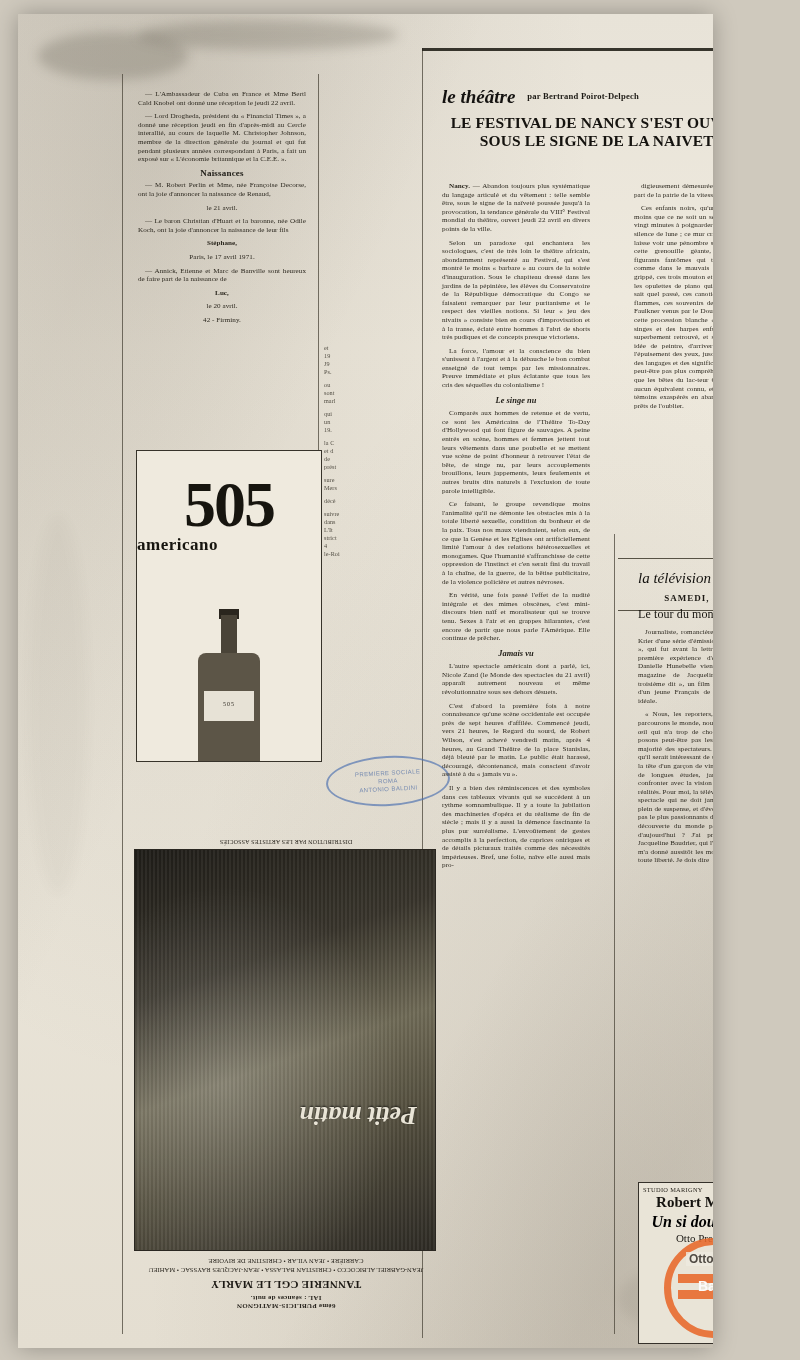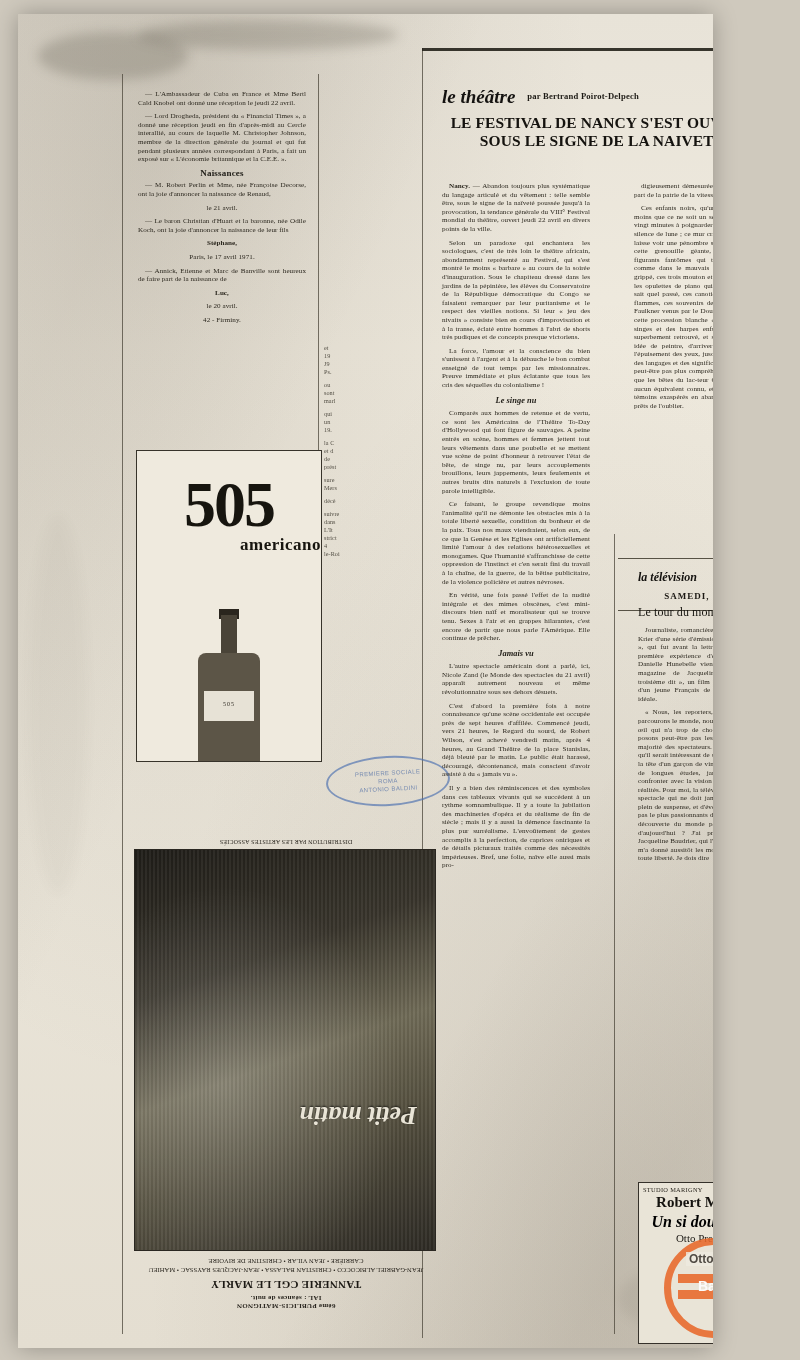--- a/index.html
+++ b/index.html
@@ -76,21 +76,21 @@
   
   #ad505{
     position:absolute;left:118px;top:436px;width:184px;height:310px;
     border:1px solid #37332a;background:#efeade;overflow:hidden;
   }
   .ad505-num{
     text-align:center;font-family:"Liberation Serif",serif;font-weight:bold;
     font-size:64px;line-height:64px;color:#17150f;margin-top:22px;letter-spacing:-2px;
   }
   .ad505-sub{
-    text-align:right;font-size:17px;font-weight:bold;color:#17150f;
+    text-align:left;font-size:17px;font-weight:bold;color:#17150f;
     letter-spacing:.5px;margin-top:-2px;
   }
   .bottle{
     position:absolute;left:50%;transform:translateX(-50%);
     bottom:-4px;width:62px;height:150px;
   }
   .bottle .neck{position:absolute;left:50%;transform:translateX(-50%);top:0;width:16px;height:40px;background:#4a4438;}
   .bottle .cap{position:absolute;left:50%;transform:translateX(-50%);top:-6px;width:20px;height:10px;background:#2a261e;}
   .bottle .body{position:absolute;left:0;bottom:0;width:62px;height:112px;background:#5c5547;border-radius:8px 8px 4px 4px;}
   .bottle .label{position:absolute;left:6px;bottom:44px;width:50px;height:30px;background:#e7e2d6;}
@@ -130,21 +130,21 @@
   .am-photo .vgrain{
     position:absolute;inset:0;
     background:
       repeating-linear-gradient(90deg, rgba(255,255,255,.05) 0 2px, rgba(0,0,0,.05) 2px 4px),
       radial-gradient(ellipse at 70% 40%, rgba(255,255,255,.18), rgba(0,0,0,0) 60%);
   }
   .am-bottom{font-size:6px;text-align:center;color:#2a261f;margin-top:4px;letter-spacing:.2px;}
 
   
   #tv-block{position:absolute;left:620px;top:556px;width:140px;}
-  .tv-title{font-weight:bold;font-style:italic;font-size:12px;color:#14120f;}
+  .tv-title{font-weight:normal;font-style:italic;font-size:15px;color:#14120f;}
   .tv-day{text-align:center;font-weight:bold;font-size:9px;letter-spacing:1px;margin-top:6px;color:#1b1813;}
   .tv-sub{font-weight:normal;font-size:12px;margin-top:4px;color:#16140f;letter-spacing:.1px;}
 
   
   #ad-cine{
     position:absolute;left:620px;top:1168px;width:142px;height:160px;
     background:#e9e4d7;border:1px solid #35312a;overflow:hidden;
   }
   .cine-studio{font-size:6.4px;text-align:left;padding:3px 4px 0;color:#2a261f;letter-spacing:.3px;display:flex;justify-content:space-between;}
   .cine-star{font-weight:bold;font-size:15px;text-align:center;color:#15130f;margin-top:1px;}

